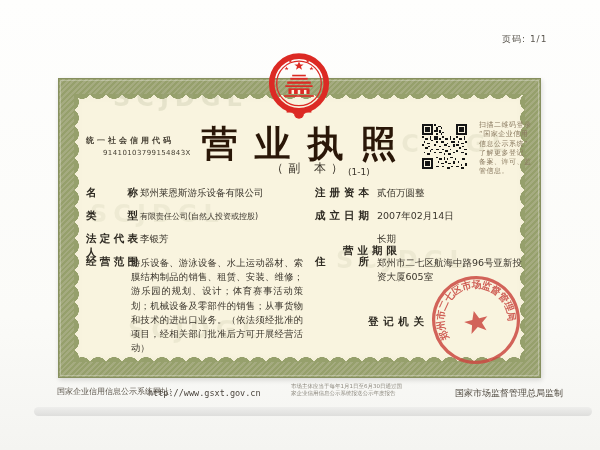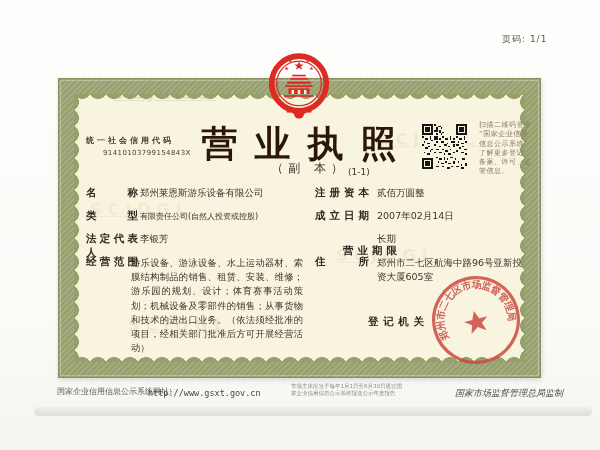--- a/index.html
+++ b/index.html
@@ -21,21 +21,21 @@
         background-size:16px 8px;background-repeat:repeat-x;}
   .sc-b{left:16px;right:16px;bottom:16px;height:8px;
         background:radial-gradient(circle 9px at 8px 12px,#96a06c 97%,rgba(150,160,108,0) 100%);
         background-size:16px 8px;background-repeat:repeat-x;}
   .sc-l{left:16px;top:16px;bottom:16px;width:8px;
         background:radial-gradient(circle 9px at -4px 8px,#96a06c 97%,rgba(150,160,108,0) 100%);
         background-size:8px 16px;background-repeat:repeat-y;}
   .sc-r{right:16px;top:16px;bottom:16px;width:8px;
         background:radial-gradient(circle 9px at 12px 8px,#96a06c 97%,rgba(150,160,108,0) 100%);
         background-size:8px 16px;background-repeat:repeat-y;}
-  .wm{position:absolute;color:#a7ab87;opacity:.22;font-weight:bold;font-size:16px;letter-spacing:6px;z-index:1;text-decoration:underline;}
+  .wm{position:absolute;color:#a7ab87;opacity:.22;font-weight:bold;font-size:24px;letter-spacing:6px;z-index:1;}
   .credit-label{position:absolute;left:28px;top:57px;font-size:8px;font-weight:bold;letter-spacing:3px;color:#443e32;z-index:2;}
   .credit-code{position:absolute;left:45px;top:71px;font-size:7px;letter-spacing:.4px;color:#443e32;z-index:2;}
   .emblem{position:absolute;left:210px;top:-26px;width:62px;height:74px;z-index:4;}
   .title{position:absolute;left:8px;right:-8px;top:42px;text-align:center;font-size:36px;font-weight:bold;
          color:#2a1708;letter-spacing:17px;z-index:2;}
   .subtitle{position:absolute;left:0;right:0;top:82px;text-align:center;font-size:12px;color:#3c362c;
             letter-spacing:5px;z-index:2;padding-left:42px;}
   .copy-idx{font-size:9px;letter-spacing:0;vertical-align:-3px;color:#3c362c;}
   .qr{position:absolute;left:364px;top:46px;width:45px;height:45px;z-index:2;}
   .qr-caption{position:absolute;left:421px;top:43px;width:78px;font-size:7px;line-height:9.3px;
@@ -49,21 +49,21 @@
   .reg-label{position:absolute;left:310px;top:237px;width:56px;font-weight:bold;color:#2e2a22;font-size:10.5px;
              text-align:justify;text-align-last:justify;z-index:2;}
   .issue-date{position:absolute;left:367px;top:271px;font-size:11px;color:#2e2a24;letter-spacing:1.5px;
               word-spacing:3px;z-index:2;}
   .seal{position:absolute;left:372px;top:196px;width:92px;height:92px;z-index:5;
         transform:rotate(-14deg);opacity:.85;}
   .foot{position:absolute;color:#5c564c;z-index:2;}
   .f-web-label{left:57px;top:386px;font-size:8px;text-align:right;}
   .f-web-url{left:148px;top:388px;font-size:8.5px;font-family:"DejaVu Sans Mono","Liberation Mono",monospace;color:#4c463e;}
   .f-notice{left:291px;top:383px;font-size:5.5px;line-height:7px;color:#8d897f;}
-  .f-producer{left:455px;top:387px;font-size:9px;color:#514b41;font-style:italic;}
+  .f-producer{left:455px;top:387px;font-size:9px;color:#514b41;}
 </style>
 </head>
 <body>
 
 <div class="screen">
 
   <div class="page-num">页码: 1/1</div>
 
   <div class="cert">
     <div class="paper"></div>

